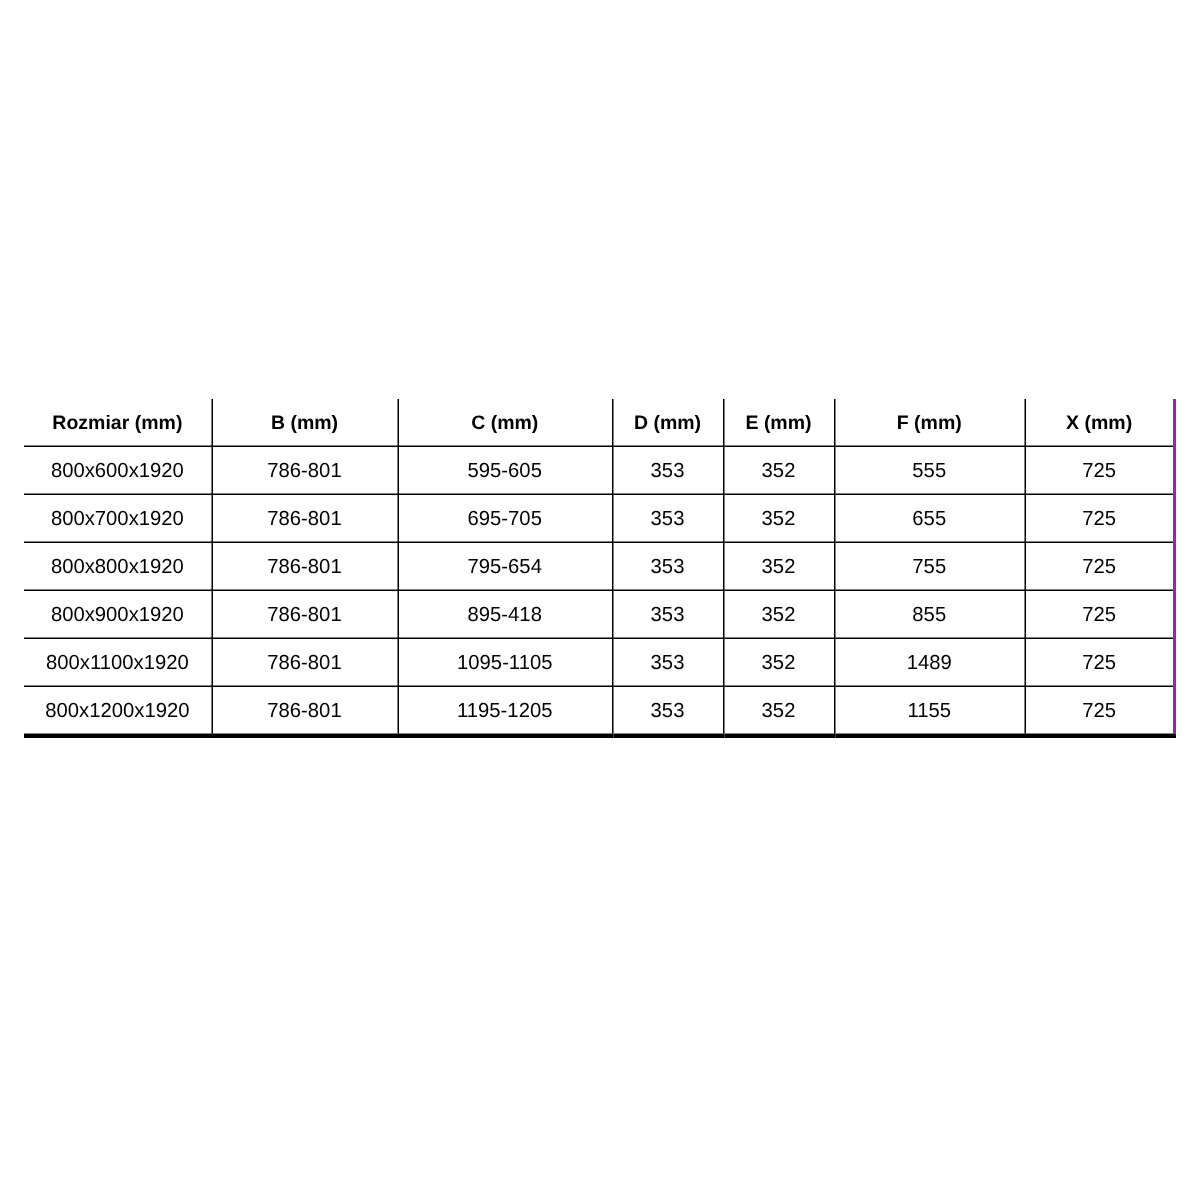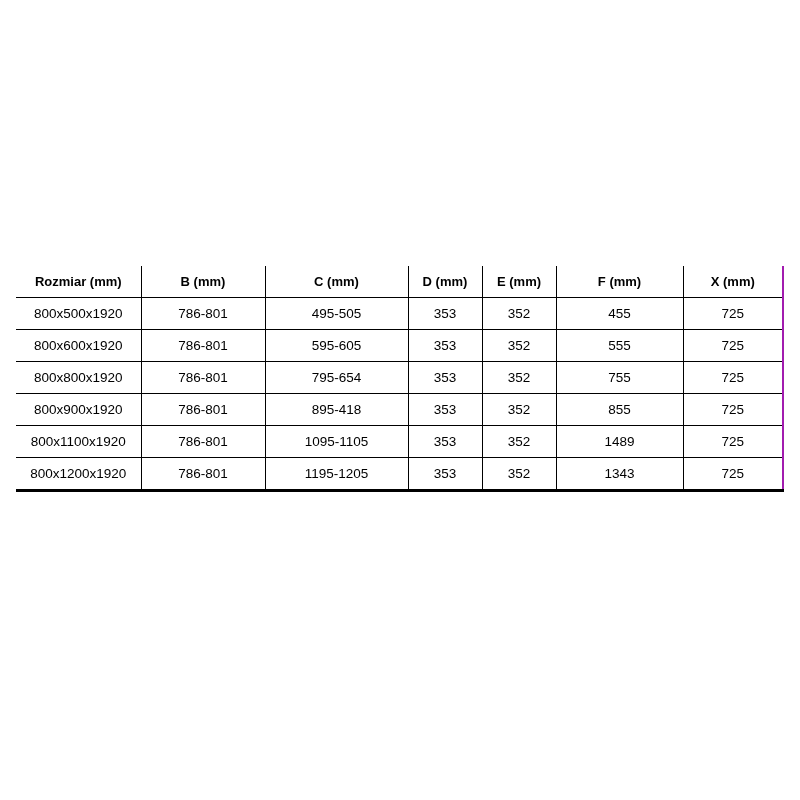--- a/index.html
+++ b/index.html
@@ -80,35 +80,35 @@
         <th>B (mm)</th>
         <th>C (mm)</th>
         <th>D (mm)</th>
         <th>E (mm)</th>
         <th>F (mm)</th>
         <th>X (mm)</th>
       </tr>
     </thead>
     <tbody>
       <tr>
-        <td>800x500x1920</td>
-        <td>786-801</td>
-        <td>495-505</td>
-        <td>353</td>
-        <td>352</td>
-        <td>455</td>
-        <td>725</td>
-      </tr>
-      <tr>
         <td>800x600x1920</td>
         <td>786-801</td>
         <td>595-605</td>
         <td>353</td>
         <td>352</td>
         <td>555</td>
+        <td>725</td>
+      </tr>
+      <tr>
+        <td>800x700x1920</td>
+        <td>786-801</td>
+        <td>695-705</td>
+        <td>353</td>
+        <td>352</td>
+        <td>655</td>
         <td>725</td>
       </tr>
       <tr>
         <td>800x800x1920</td>
         <td>786-801</td>
         <td>795-654</td>
         <td>353</td>
         <td>352</td>
         <td>755</td>
         <td>725</td>
@@ -130,18 +130,18 @@
         <td>352</td>
         <td>1489</td>
         <td>725</td>
       </tr>
       <tr>
         <td>800x1200x1920</td>
         <td>786-801</td>
         <td>1195-1205</td>
         <td>353</td>
         <td>352</td>
-        <td>1343</td>
+        <td>1155</td>
         <td>725</td>
       </tr>
     </tbody>
   </table>
 </div>
 
 </body></html>

